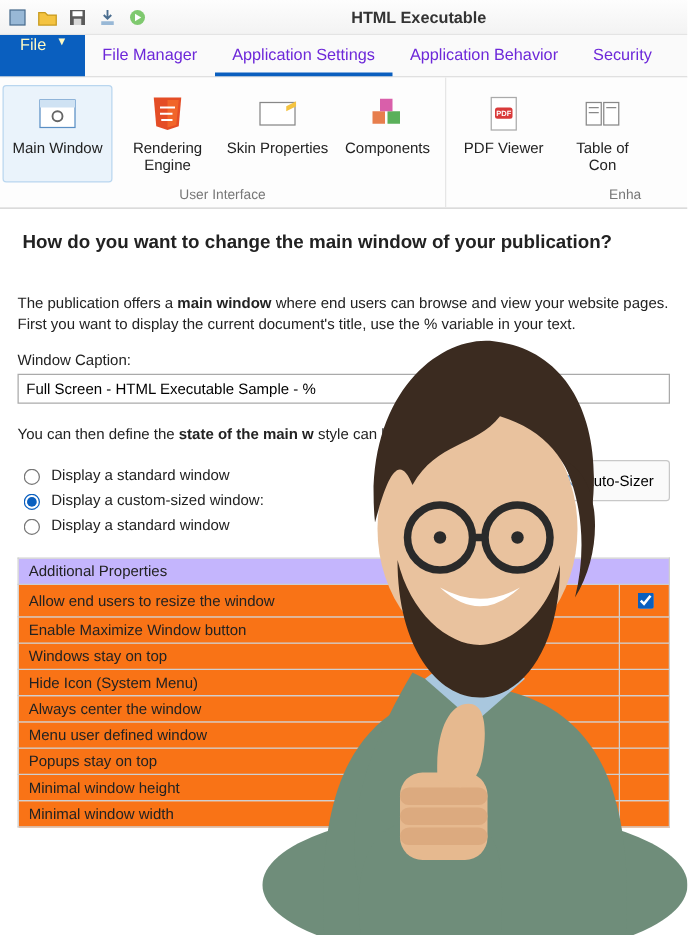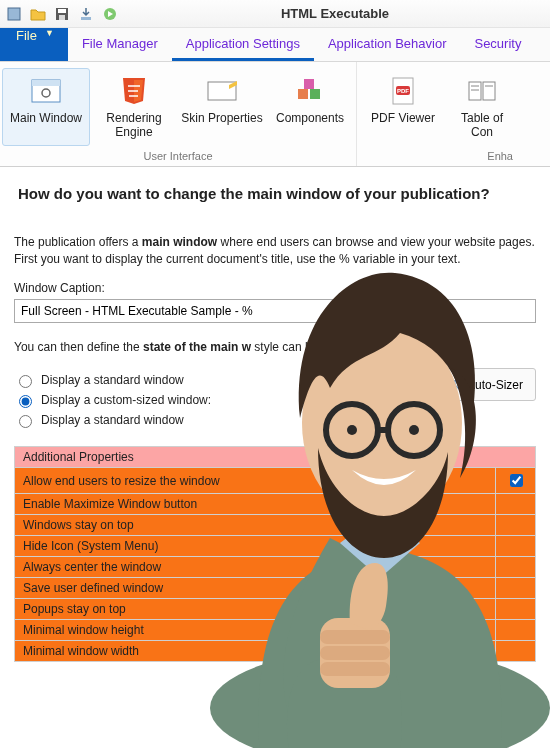--- a/index.html
+++ b/index.html
@@ -152,21 +152,21 @@
     font-size: 12px;
   }
   table.props td, table.props th {
     border: 1px solid #cfcfcf;
     padding: 3px 8px;
     text-align: left;
     background: #f97316;
     font-weight: normal;
   }
   table.props th {
-    background: #fca5a5;
+    background: #c4b5fd;
   }
   .chk { accent-color: #0a5fbf; }
   .person {
     position: absolute;
     right: -10px;
     bottom: -10px;
     width: 360px;
     height: 520px;
     pointer-events: none;
   }
@@ -350,21 +350,21 @@
         </tr>
     <tr>
           <td>Hide Icon (System Menu)</td>
           <td></td>
         </tr>
     <tr>
           <td>Always center the window</td>
           <td></td>
         </tr>
     <tr>
-          <td>Save user defined window</td>
+          <td>Menu user defined window</td>
           <td></td>
         </tr>
     <tr>
           <td>Popups stay on top</td>
           <td></td>
         </tr>
     <tr>
           <td>Minimal window height</td>
           <td></td>
         </tr>

